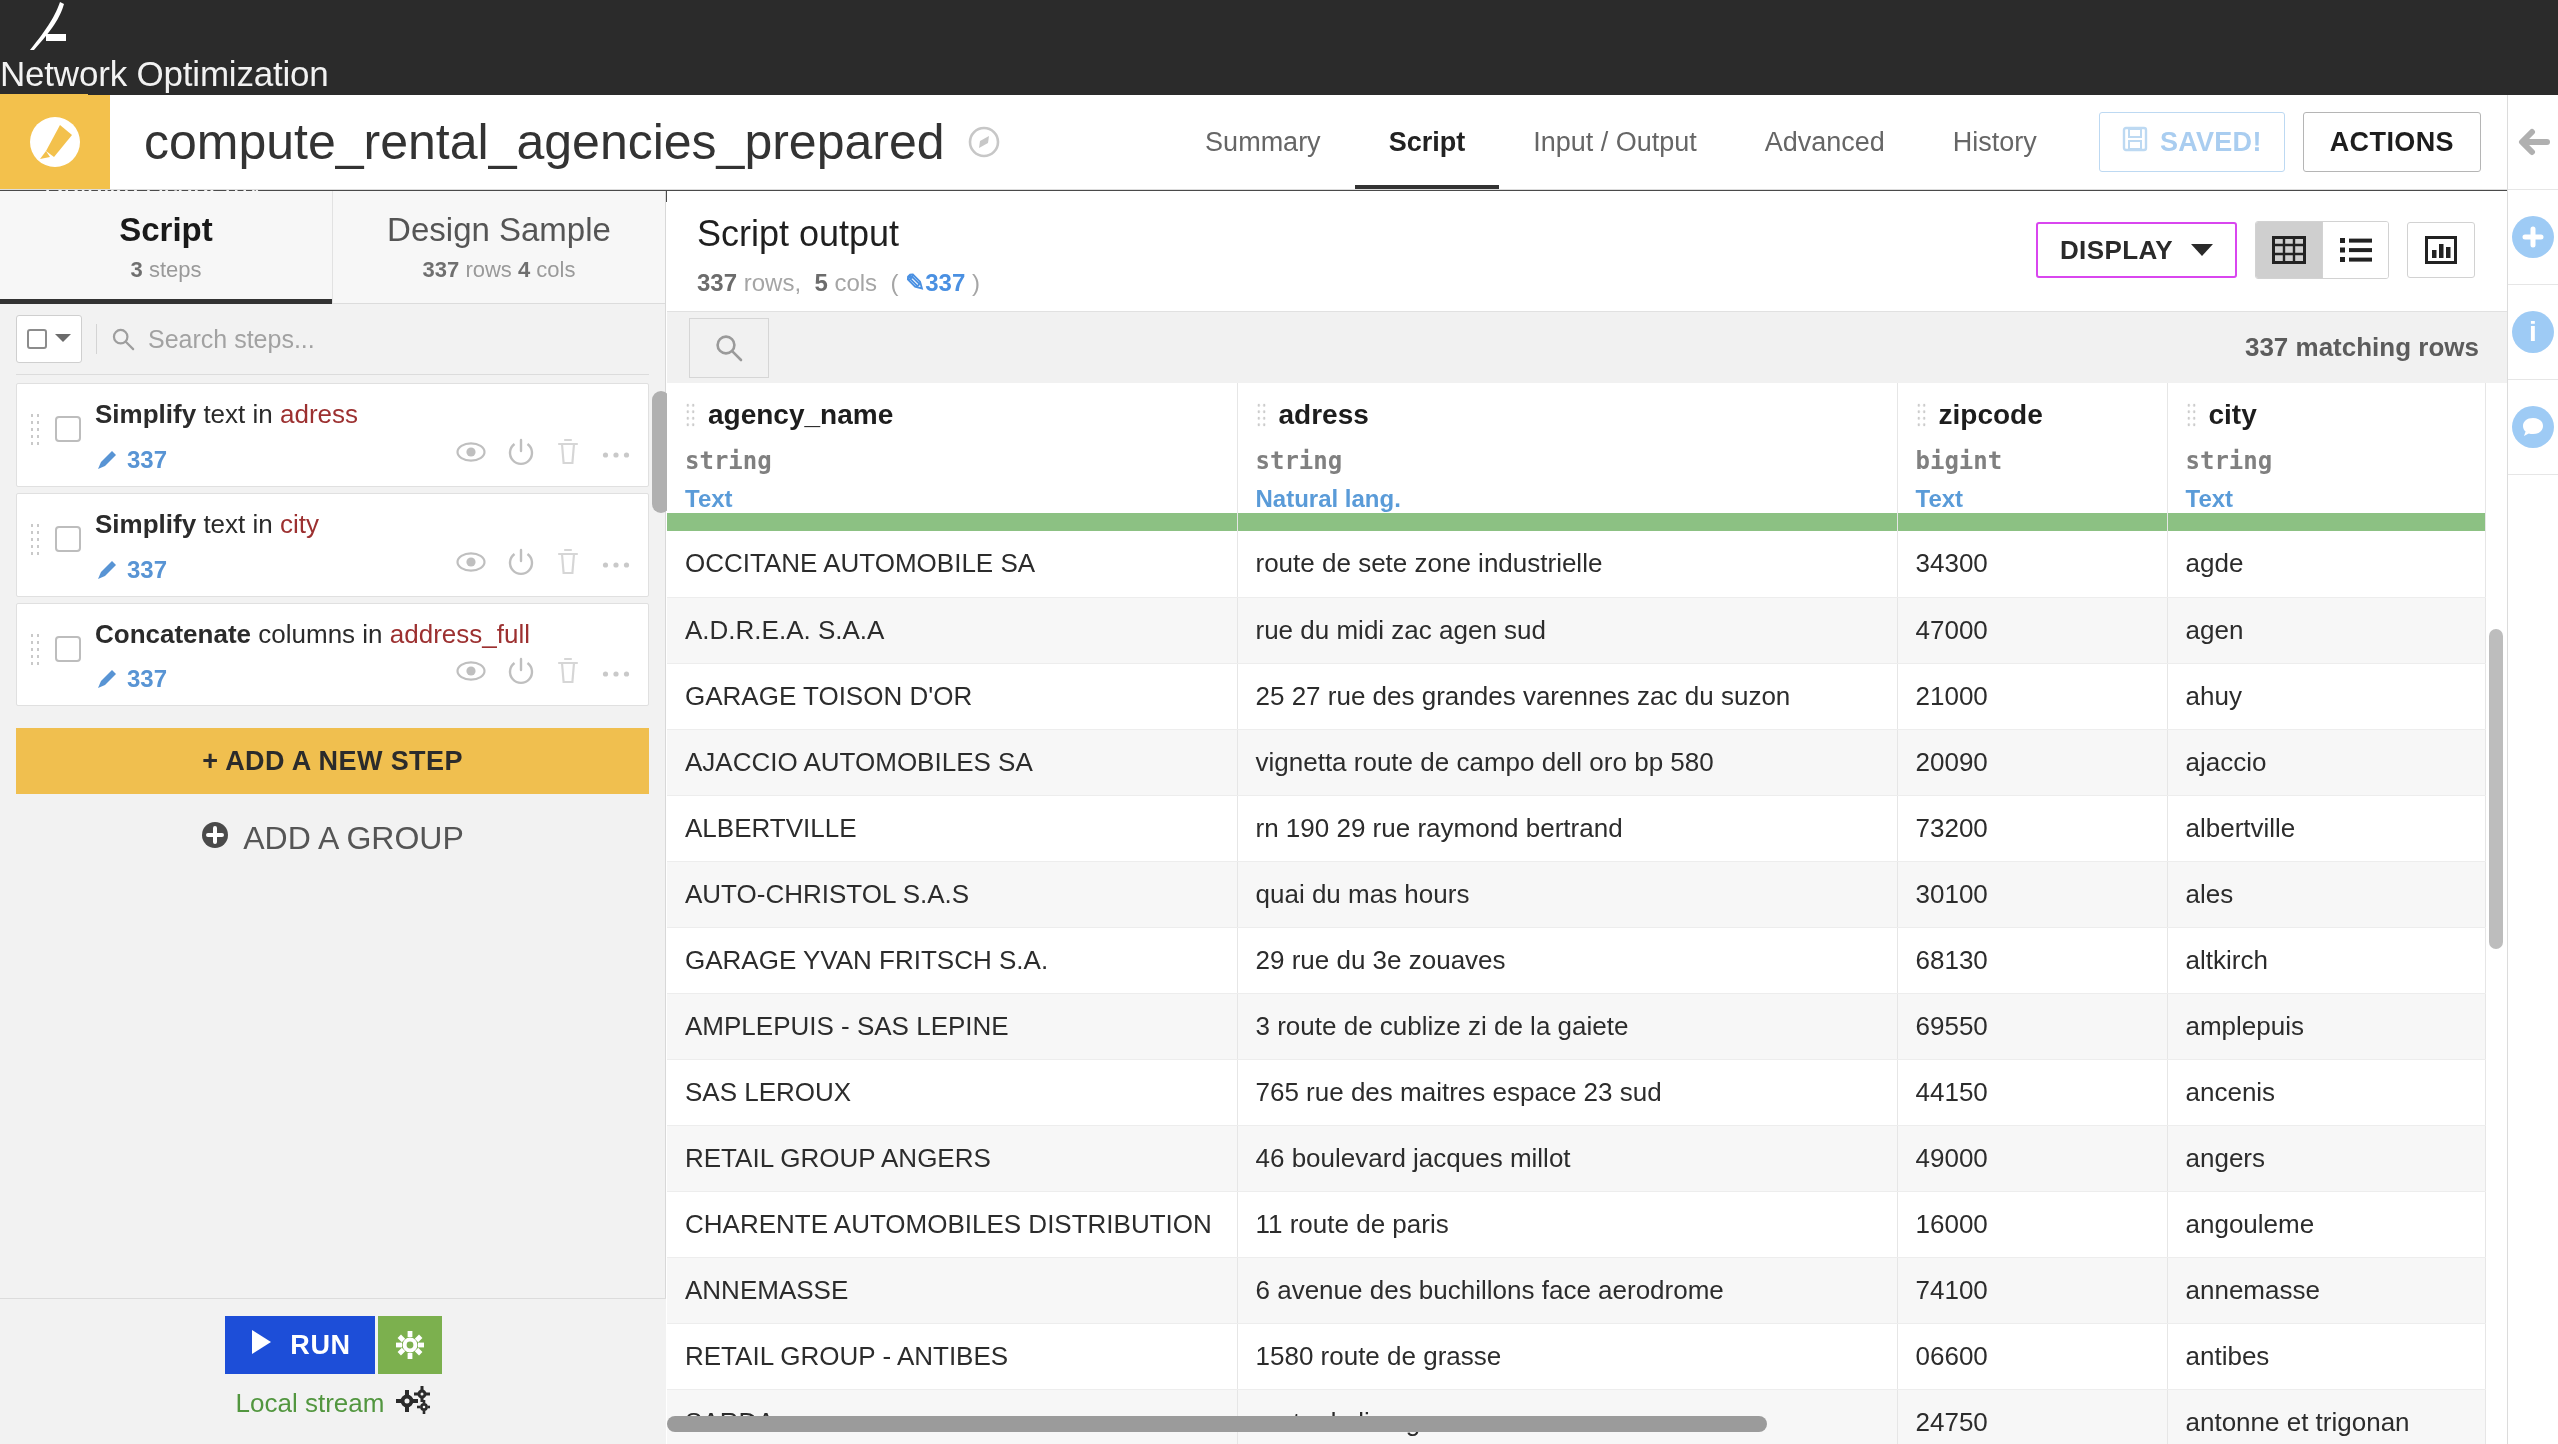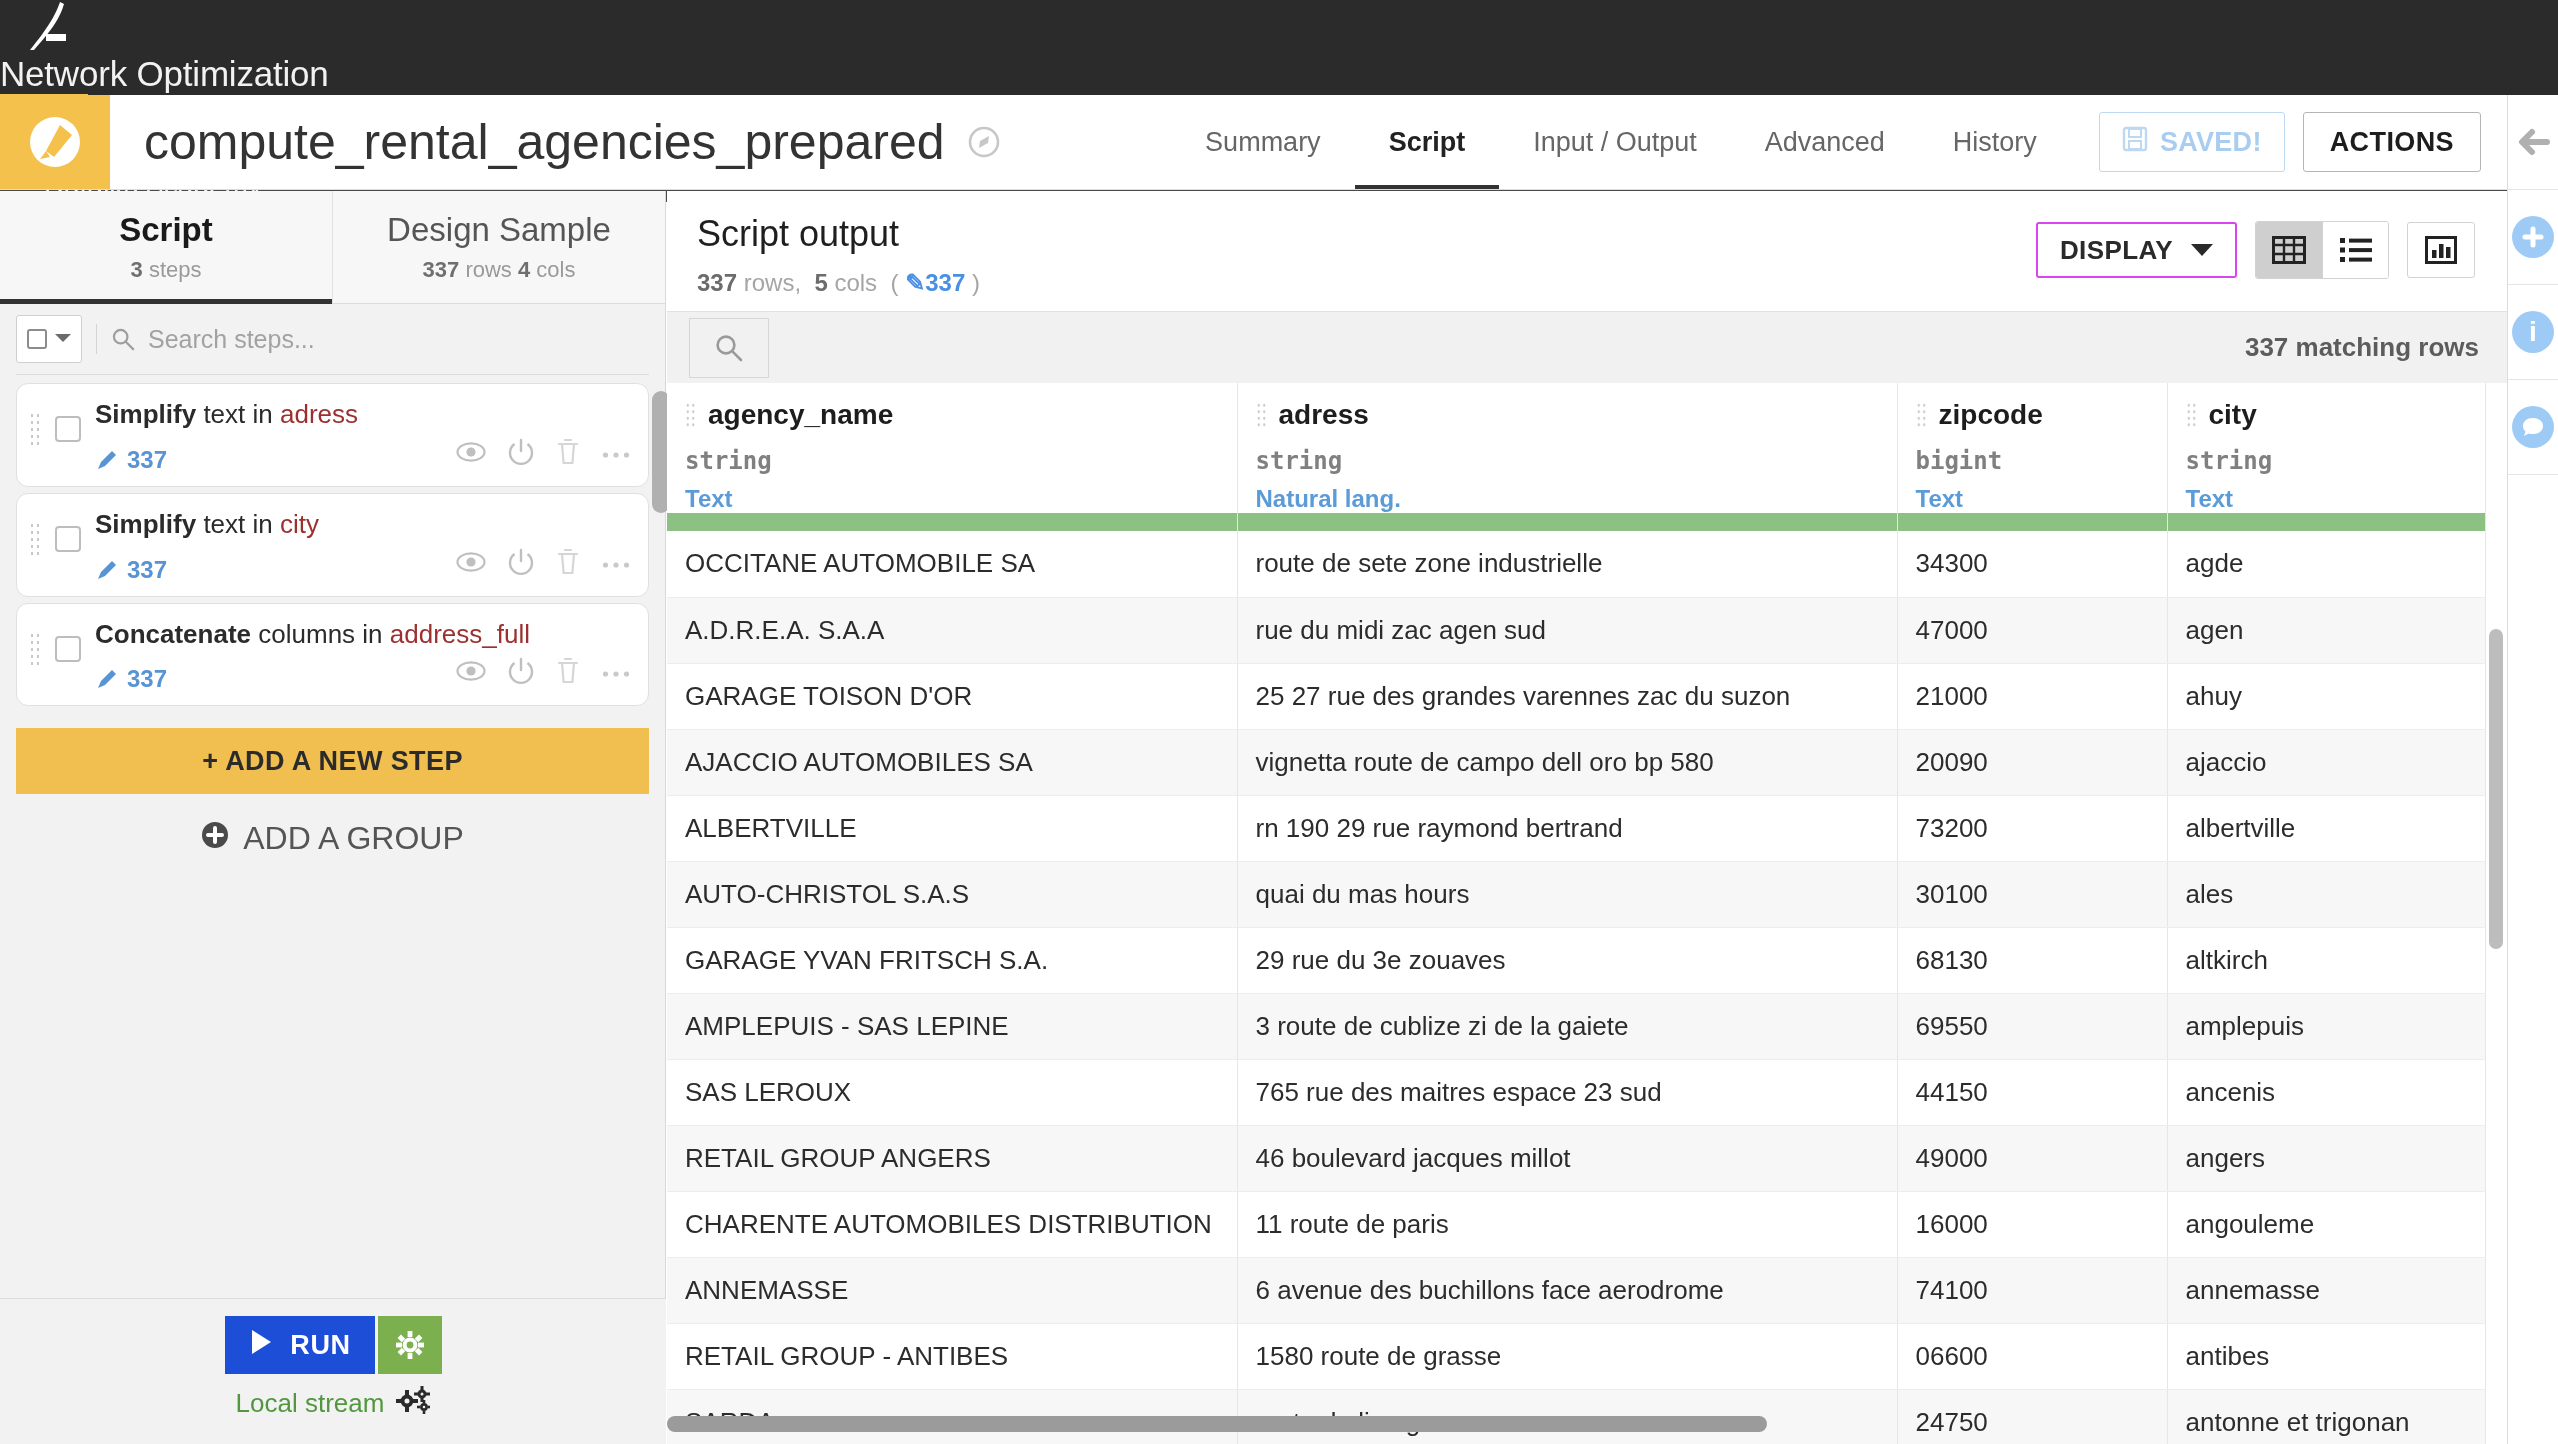--- a/index.html
+++ b/index.html
@@ -132,21 +132,21 @@
     display:flex; align-items:center; justify-content:center; gap:7px; cursor:pointer;
   }
   .chk-sq { width:20px; height:20px; border:2px solid #8c8c8c; border-radius:3px; }
   .vline { width:1px; height:30px; background:#d4d4d4; }
   .lp-search-input { display:flex; align-items:center; gap:13px; }
   .lp-search-input .ph { font-size:25px; color:#a2a2a2; }
   .lp-sep { height:1px; background:#dcdcdc; margin:0 16px; }
 
   .steps { padding:8px 16px 0 16px; }
   .step {
-    background:#fff; border:1px solid #e0e0e0; border-radius:12px;
+    background:#fff; border:1px solid #e0e0e0; border-radius:2px;
     margin-bottom:6px; padding:14px 16px 12px 12px; position:relative;
     display:flex; gap:14px; cursor:pointer;
   }
   .grip {
     width:12px; height:34px; margin-top:14px;
     background-image: radial-gradient(#c9c9c9 1.4px, transparent 1.5px);
     background-size: 6px 7px;
   }
   .step-chk {
     width:26px; height:26px; border:2px solid #bdbdbd; border-radius:4px;

